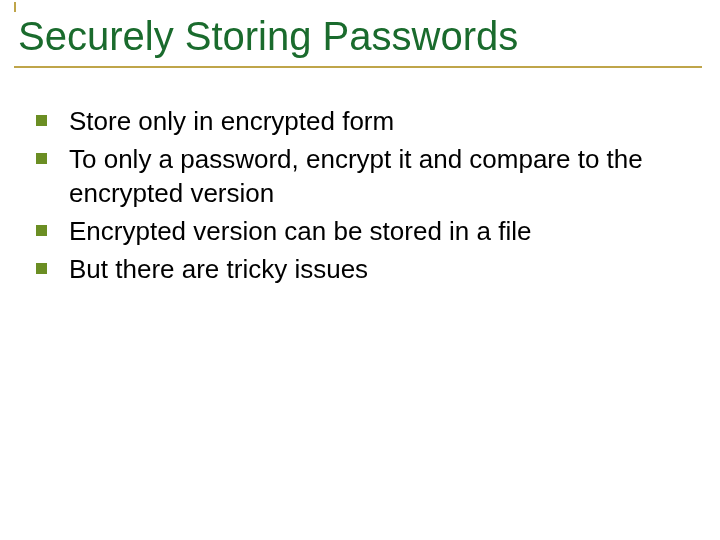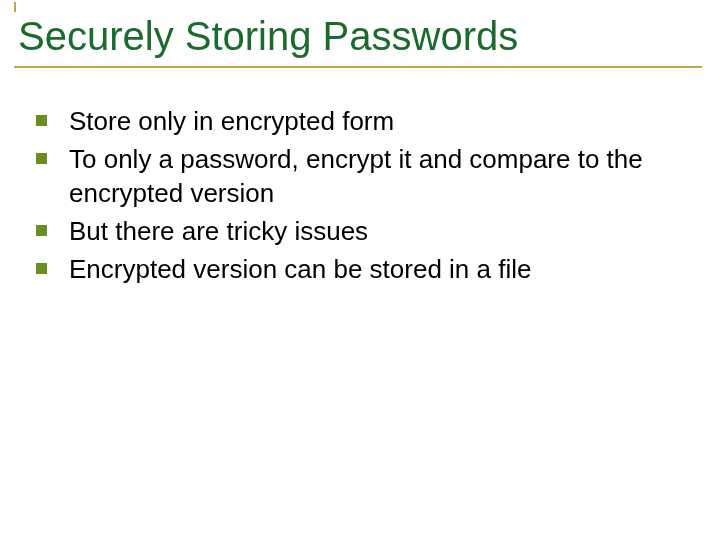--- a/index.html
+++ b/index.html
@@ -87,21 +87,21 @@
     <div class="bullet-row">
       <div class="bullet"></div>
       <div class="bullet-text">Store only in encrypted form</div>
     </div>
     <div class="bullet-row">
       <div class="bullet"></div>
       <div class="bullet-text">To only a password, encrypt it and compare to the encrypted version</div>
     </div>
     <div class="bullet-row">
       <div class="bullet"></div>
-      <div class="bullet-text">But there are tricky issues</div>
+      <div class="bullet-text">Encrypted version can be stored in a file</div>
     </div>
     <div class="bullet-row">
       <div class="bullet"></div>
-      <div class="bullet-text">Encrypted version can be stored in a file</div>
+      <div class="bullet-text">But there are tricky issues</div>
     </div>
   </div>
 
 </div>
 
 </body></html>

